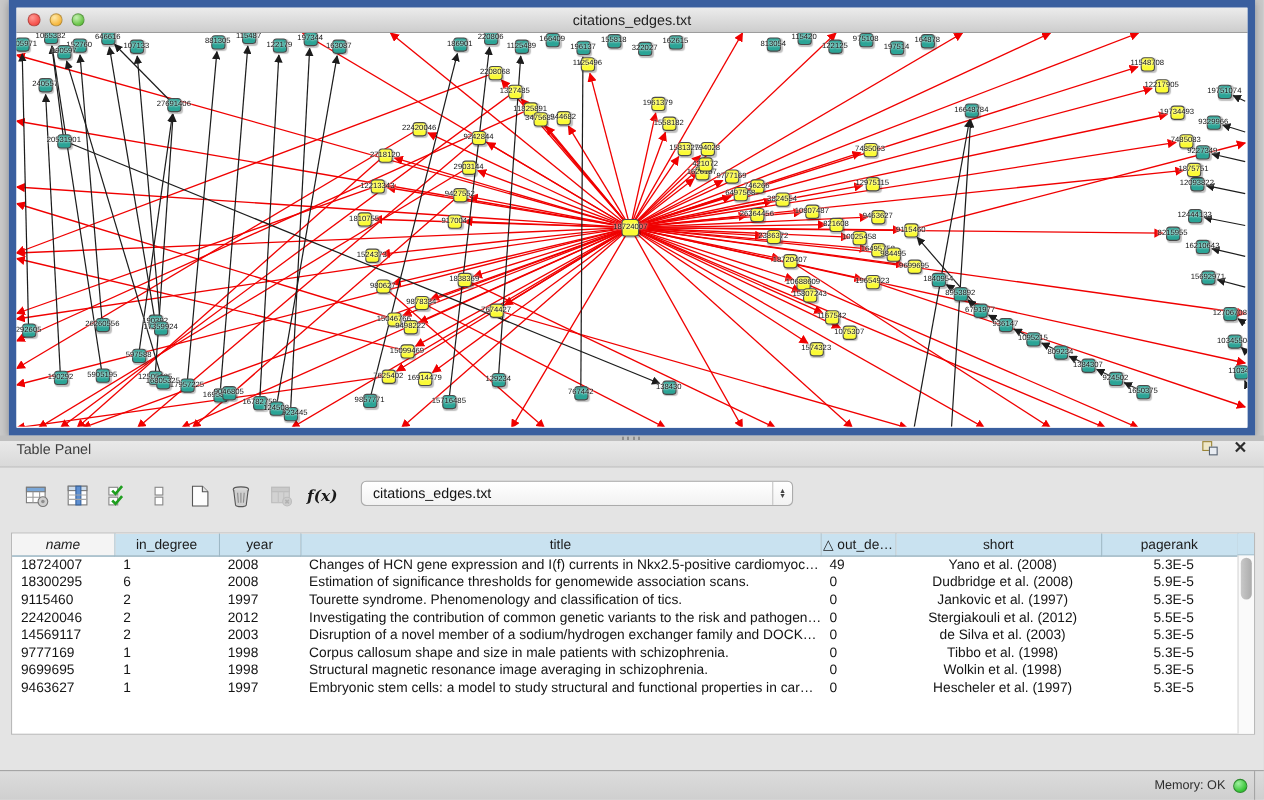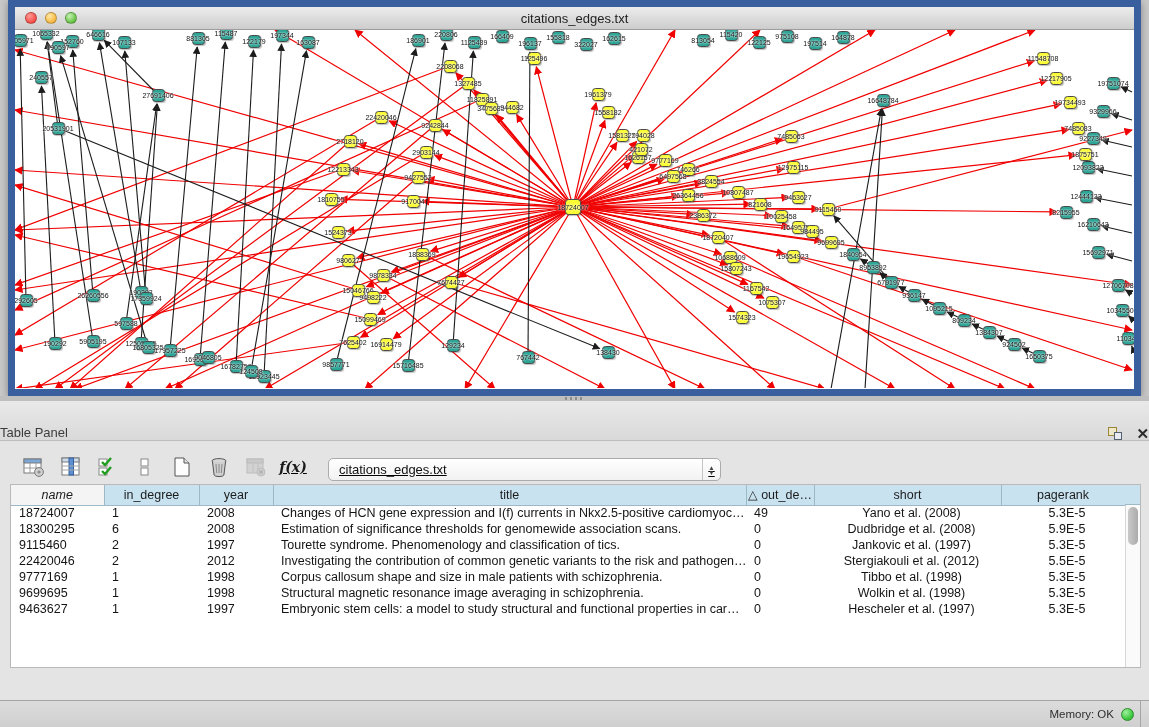--- a/index.html
+++ b/index.html
@@ -27,31 +27,31 @@
   .gnode .lbl { position:absolute; left:50%; top:50%; transform:translate(-50%,-50%);
     font-size:7px; color:#111; white-space:nowrap; text-shadow:0 0 2px #fff,0 0 2px #fff; }
 
   
   .splitter { position:absolute; left:0; top:396px; width:1149px; height:5px; background:#bfbfbf; }
   .splitter .grip { position:absolute; left:565px; top:1px; width:18px; height:3px;
     background:repeating-linear-gradient(90deg,#8d8d8d 0 2px, transparent 2px 5px); }
 
   
   .table-panel { position:absolute; left:0; top:401px; width:1149px; height:299px; background:#e4e4e4; }
-  .tp-header { height:40px; background:linear-gradient(#e9e9e9,#d9d9d9); border-bottom:1px solid #bdbdbd;
-    display:flex; align-items:flex-end; padding:0 0; }
+  .tp-header { height:24px; background:linear-gradient(#e9e9e9,#d9d9d9); border-bottom:1px solid #bdbdbd;
+    display:flex; align-items:flex-start; padding:0 15px; }
   .tp-title { font-size:13px; color:#3c3c3c; }
   .tp-actions { margin-left:auto; display:flex; align-items:center; gap:14px; }
   .float-ico { position:relative; width:14px; height:13px; }
   .float-ico .b { position:absolute; left:0; top:0; width:9px; height:9px; border:1px solid #9a8437; background:#efe8c8; }
   .float-ico .f { position:absolute; right:0; bottom:0; width:8px; height:8px; border:1px solid #54606e; background:#e8ecf2; }
   .close-ico { font-size:15px; font-weight:bold; color:#2c2c2c; line-height:13px; cursor:default; }
 
   
-  .toolbar { display:flex; align-items:flex-end; gap:9px; padding:12px 0 8px 20px;text-decoration:underline; }
+  .toolbar { display:flex; align-items:flex-start; gap:9px; padding:12px 0 8px 20px; }
   .tb-btn { width:28px; height:28px; border:none; background:transparent; display:flex;
     align-items:center; justify-content:center; }
   .tb-btn svg { display:block; }
   .fx { font-family:"DejaVu Serif", serif; font-style:italic; font-weight:bold; font-size:14px; color:#1a1a1a; }
   .combo { margin-left:12px; width:393px; height:23px; border:1px solid #ababab; border-radius:5px;
     background:linear-gradient(#ffffff,#f2f2f2); display:flex; align-items:center; position:relative; }
   .combo .val { font-size:13px; color:#111; padding-left:10px; flex:1; }
   .combo .arrows { width:18px; height:100%; border-left:1px solid #c4c4c4; display:flex; flex-direction:column;
     align-items:center; justify-content:center; font-size:6.5px; color:#444; line-height:5px; }
 
@@ -780,20 +780,29 @@
           <tr>
             <td>22420046</td>
             <td>2</td>
             <td>2012</td>
             <td>Investigating the contribution of common genetic variants to the risk and pathogen…</td>
             <td>0</td>
             <td class="c-center">Stergiakouli et al. (2012)</td>
             <td class="c-center">5.5E-5</td>
           </tr>
           <tr>
+            <td>14569117</td>
+            <td>2</td>
+            <td>2003</td>
+            <td>Disruption of a novel member of a sodium/hydrogen exchanger family and DOCK…</td>
+            <td>0</td>
+            <td class="c-center">de Silva et al. (2003)</td>
+            <td class="c-center">5.3E-5</td>
+          </tr>
+          <tr>
             <td>9777169</td>
             <td>1</td>
             <td>1998</td>
             <td>Corpus callosum shape and size in male patients with schizophrenia.</td>
             <td>0</td>
             <td class="c-center">Tibbo et al. (1998)</td>
             <td class="c-center">5.3E-5</td>
           </tr>
           <tr>
             <td>9699695</td>

